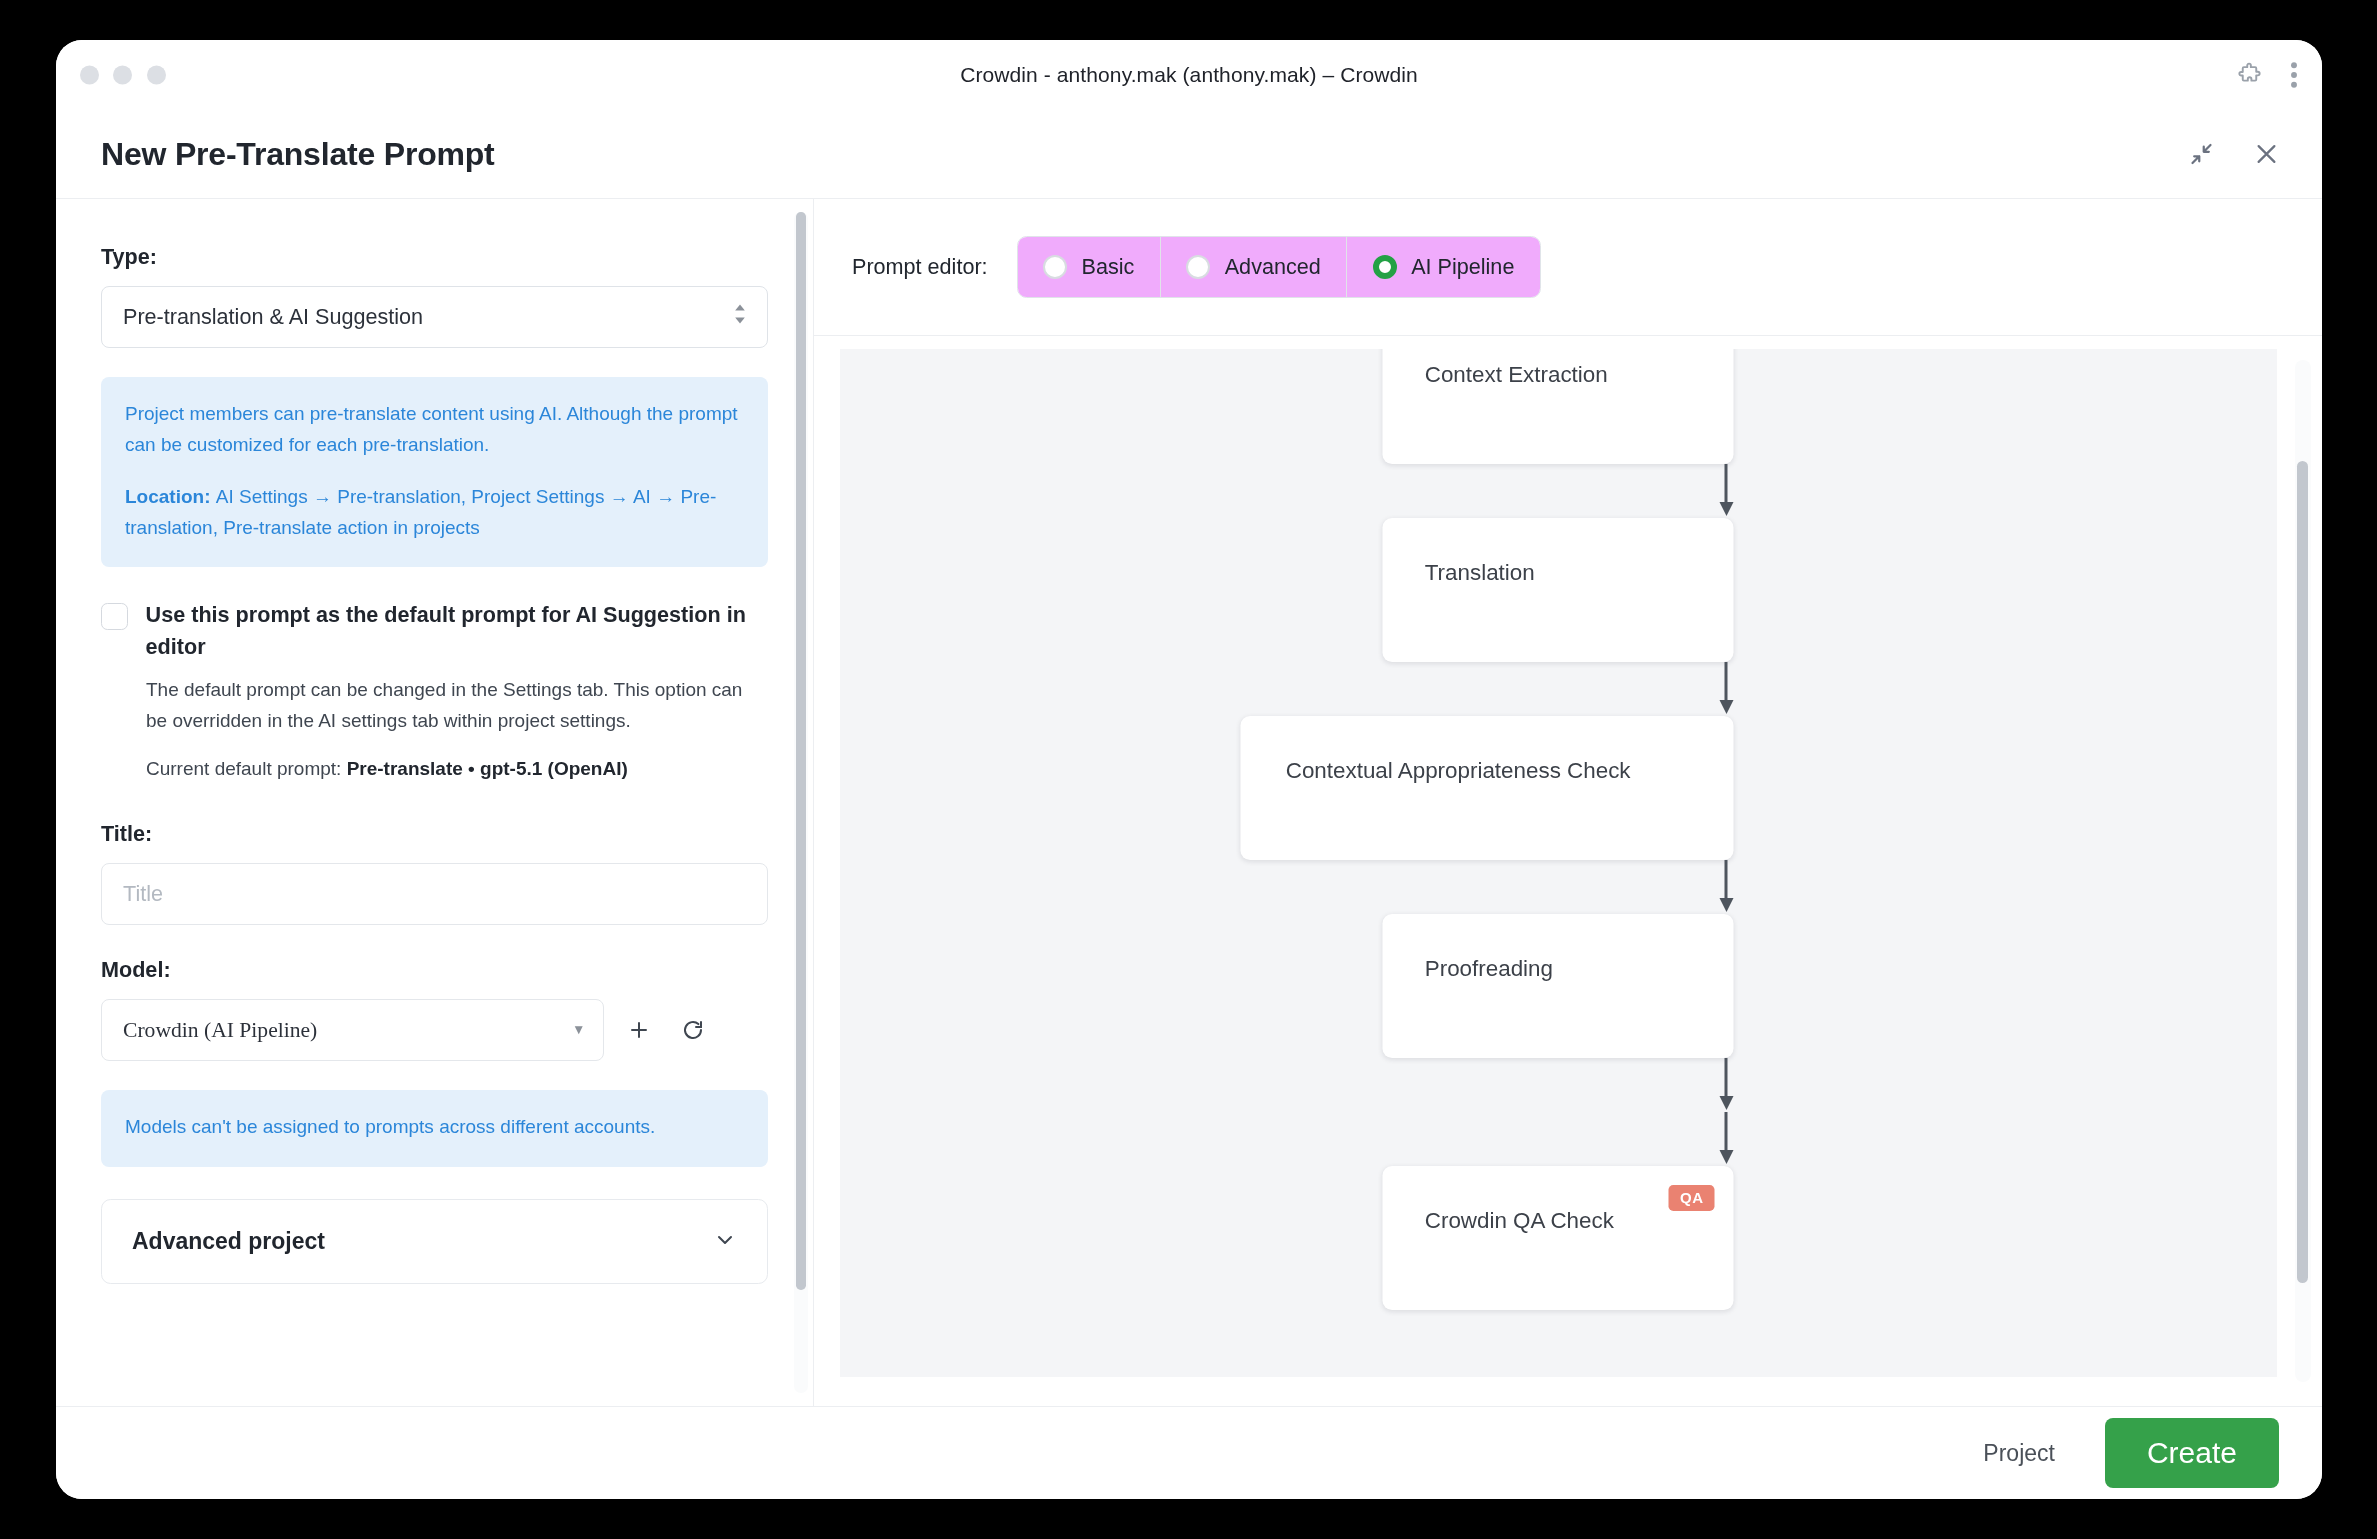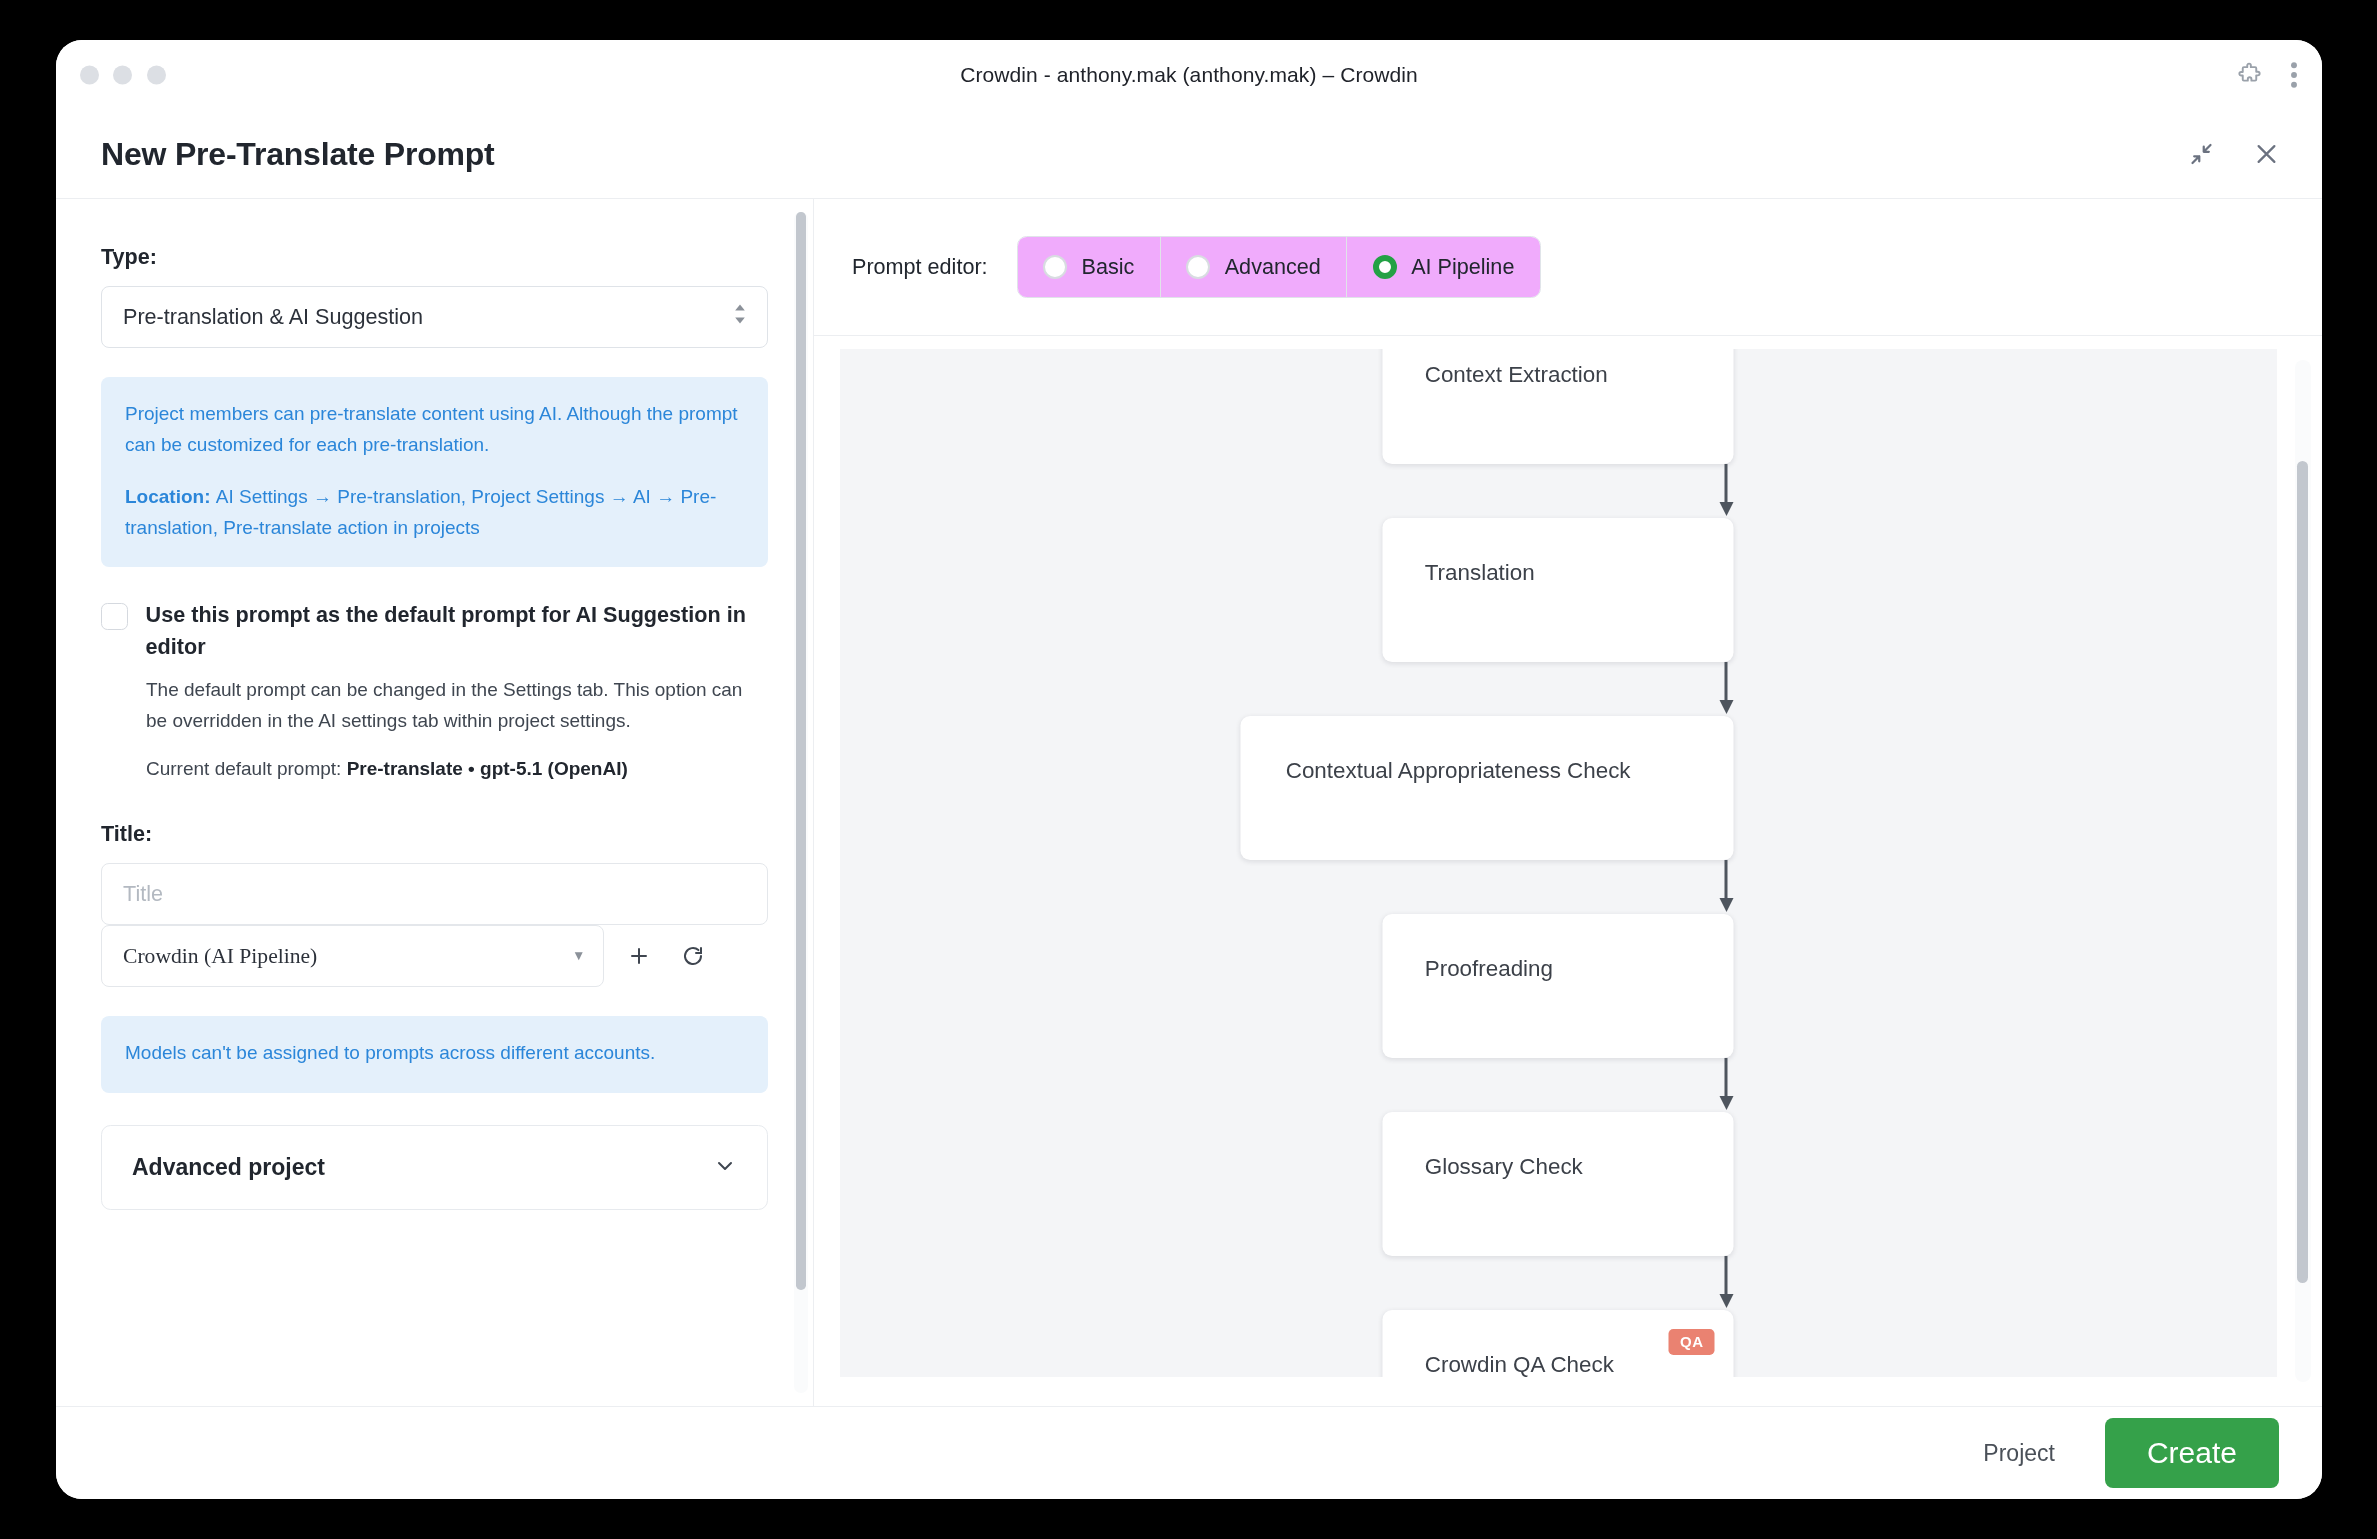--- a/index.html
+++ b/index.html
@@ -506,20 +506,21 @@
         <div class="check-row">
           <div class="checkbox"></div>
           <div class="check-label">Use this prompt as the default prompt for AI Suggestion in editor</div>
         </div>
         <div class="sub-text">The default prompt can be changed in the Settings tab. This option can be overridden in the AI settings tab within project settings.</div>
         <div class="sub-text tight"><span>Current default prompt: </span><b>Pre-translate • gpt-5.1 (OpenAI)</b></div>
 
         <label class="field-label" style="margin-top:37px;">Title:</label>
         <input class="input-box" placeholder="Title" style="">
 
+        <label class="field-label" style="margin-top:32px;">Model:</label>
         <div class="model-row">
           <div class="model-select">
             <span>Crowdin (AI Pipeline)</span>
             <span class="caret-down">▼</span>
           </div>
           <span class="icon-btn">
             <svg width="24" height="24" viewBox="0 0 24 24" fill="none" stroke="#3f4650" stroke-width="2" stroke-linecap="round">
               <path d="M12 5v14M5 12h14"></path>
             </svg>
           </span>
@@ -599,23 +600,20 @@
               </div>
 
             <div class="node">
               <span class="node-label">Proofreading</span>
             </div>
             <div class="arrow">
                 <div class="line"></div>
                 <div class="head"></div>
               </div>
 
-            <div class="node">
-              <span class="node-label">Glossary Check</span>
-            </div>
             <div class="arrow">
                 <div class="line"></div>
                 <div class="head"></div>
               </div>
 
             <div class="node">
               <span class="node-label">Crowdin QA Check</span>
               <span class="node-badge">QA</span>
             </div>
 

